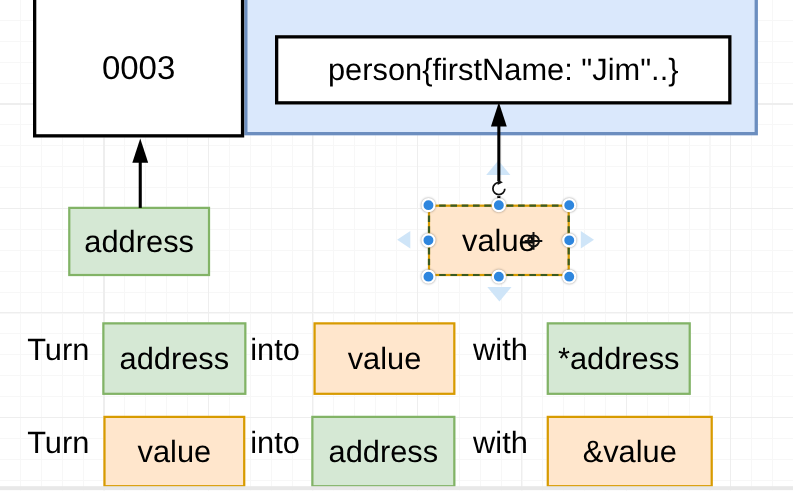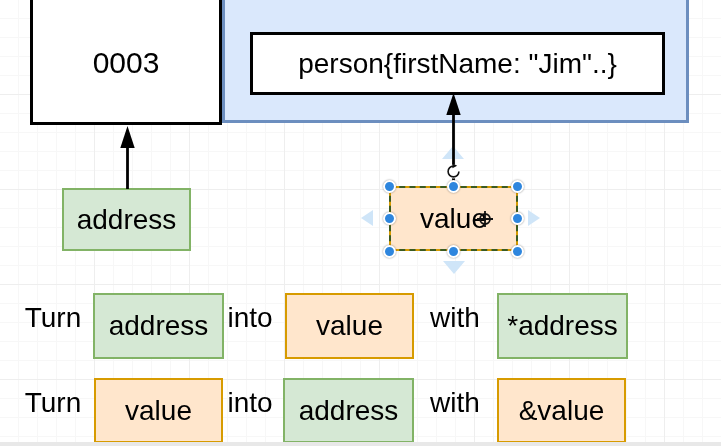--- a/index.html
+++ b/index.html
@@ -127,19 +127,19 @@
   <div class="abs row row2">
     <span class="rword" style="left:22px;width:62px;">Turn</span>
     <div class="rbox orange" style="left:94px;width:129px;">
         <span>value</span>
       </div>
     <span class="rword" style="left:224px;width:52px;">into</span>
     <div class="rbox green" style="left:283px;width:131px;">
         <span>address</span>
       </div>
     <span class="rword" style="left:426px;width:58px;">with</span>
-    <div class="rbox orange" style="left:497px;width:129px;">
+    <div class="rbox orange" style="left:497px;width:151px;">
         <span>&amp;value</span>
       </div>
   </div>
 
   <div class="abs scrollbar"></div>
 </div>
 
 </body></html>

